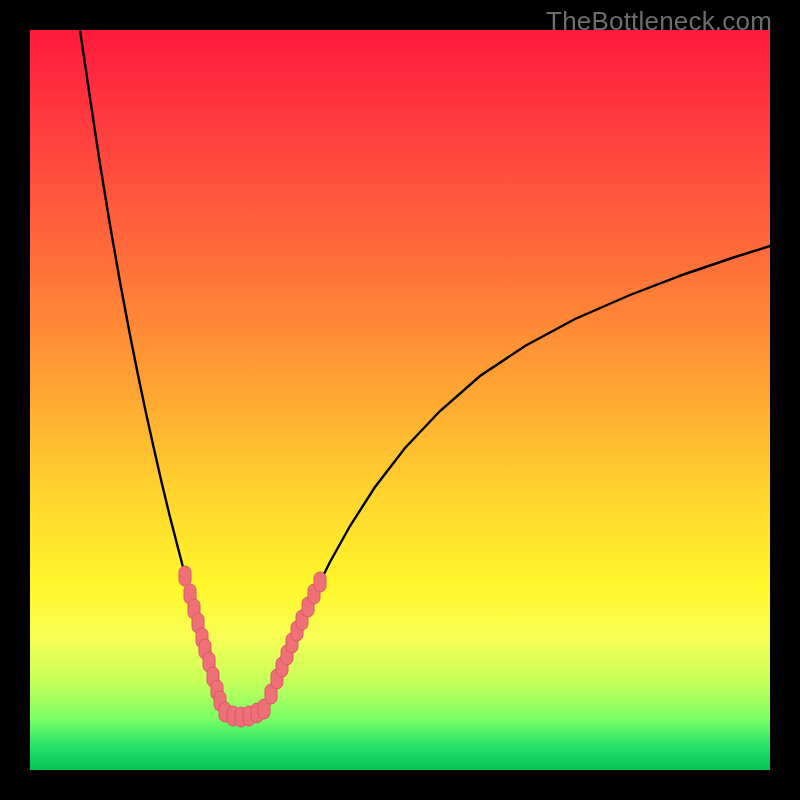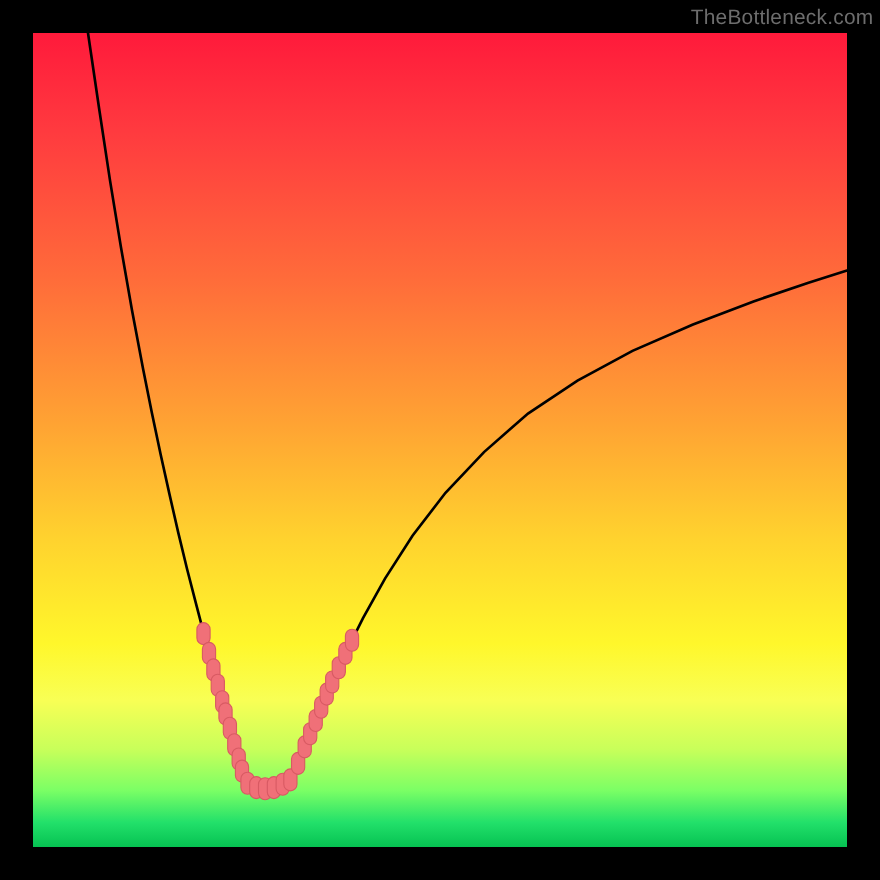--- a/index.html
+++ b/index.html
@@ -36,23 +36,23 @@
       #f8ff55 82%,
       #c8ff5a 88%,
       #7cff65 93%,
       #22e06a 97%,
       #06c252 100%
     );
   }
   .watermark {
     position: absolute;
     top: 6px;
-    right: 6px;
+    right: 28px;
     color: #6d6d6d;
-    font-size: 19px;
+    font-size: 26px;
     font-weight: 500;
     letter-spacing: 0.2px;
     user-select: none;
   }
   svg.curves {
     position: absolute;
     left: 0;
     top: 0;
     width: 740px;
     height: 740px;

